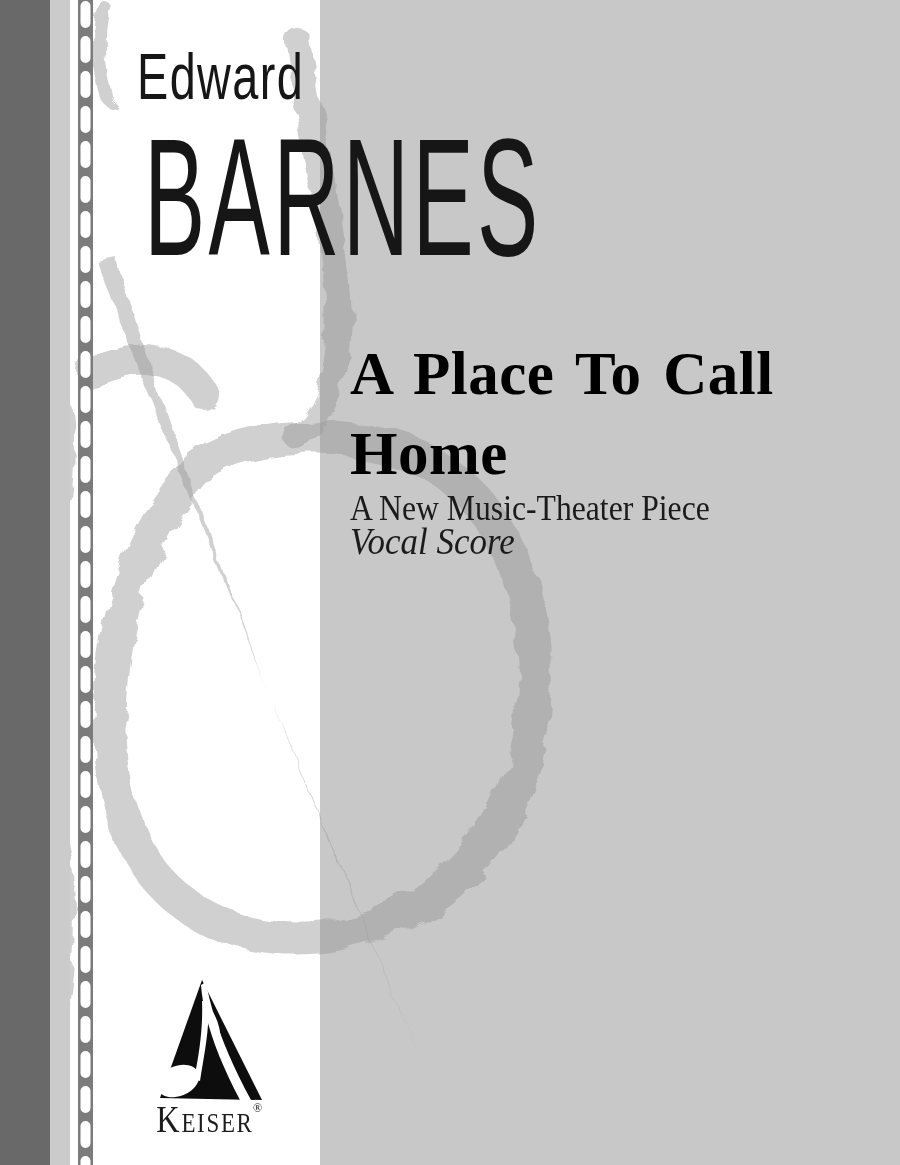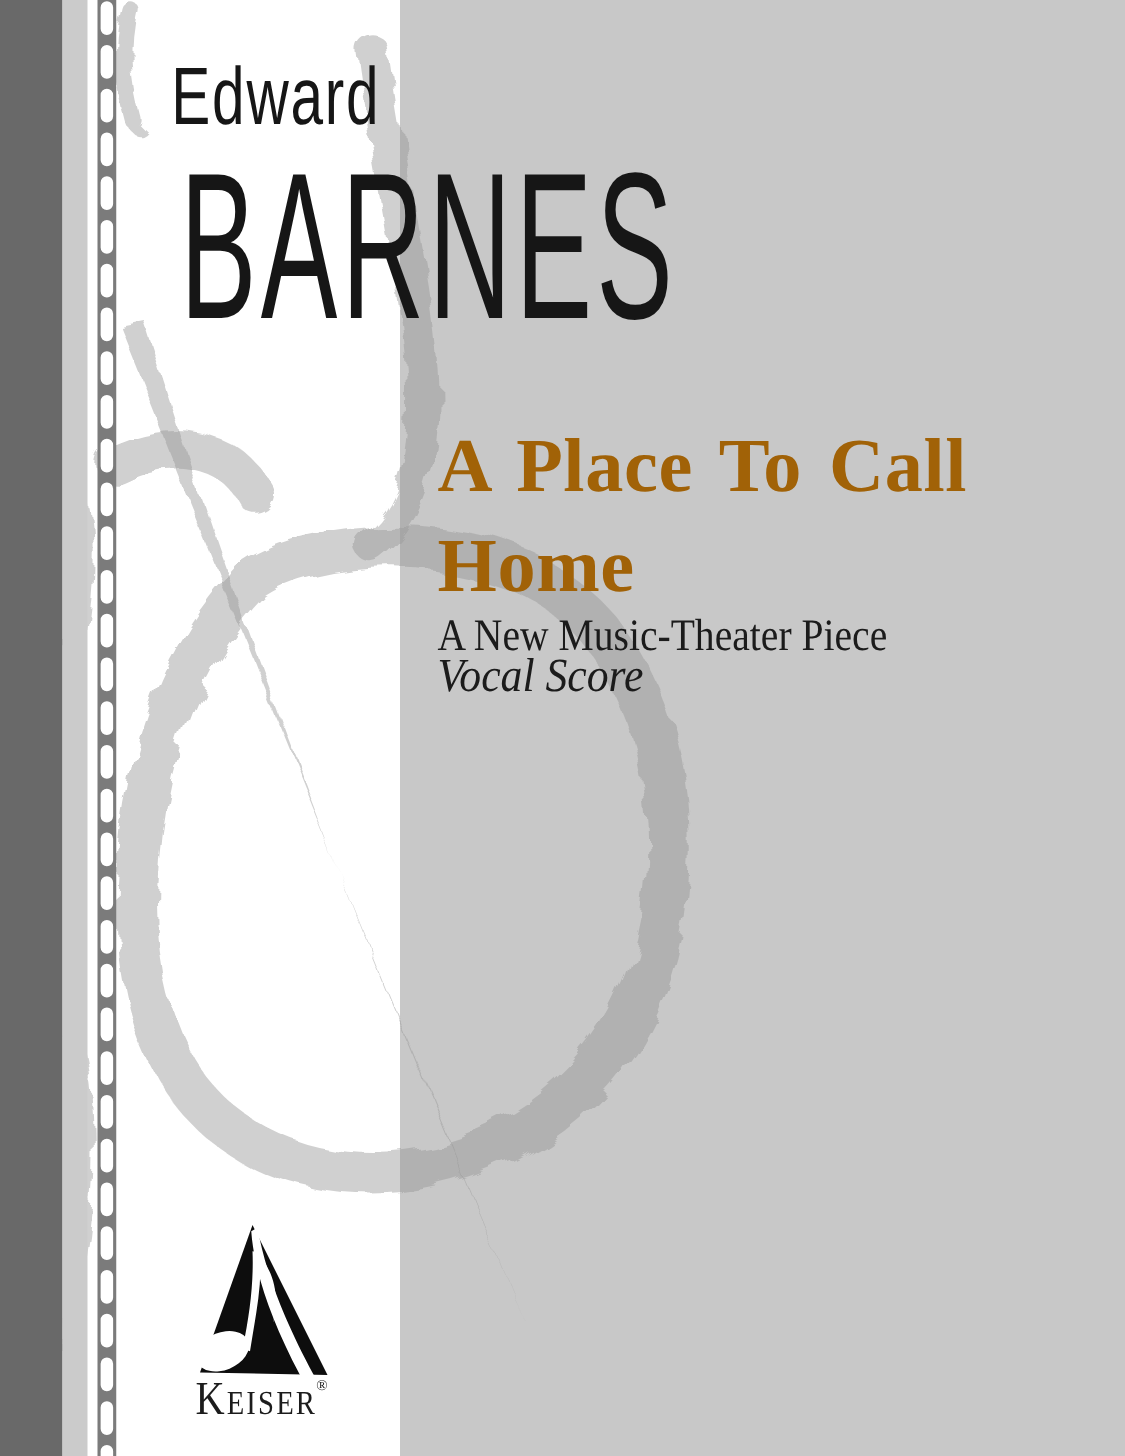--- a/index.html
+++ b/index.html
@@ -26,21 +26,21 @@
   }
   .composer-last{
     position:absolute;left:144px;top:114px;
     font-family:"Liberation Sans", sans-serif;
     font-size:167px;font-weight:400;color:#161616;line-height:1;
     transform:scaleX(0.55);transform-origin:left top;
     letter-spacing:6px;white-space:nowrap;
   }
   .work-title{
     position:absolute;left:350px;top:334px;width:500px;
-    font-size:61px;font-weight:700;color:#a16207;
+    font-size:61px;font-weight:700;color:#000000;
     line-height:80px;word-spacing:6px;letter-spacing:0.5px;
   }
   .work-subtitle{
     position:absolute;left:350px;top:489px;
     font-size:36px;font-weight:400;color:#1b1b1b;line-height:1.1;
     transform:scaleX(0.88);transform-origin:left top;white-space:nowrap;
   }
   .work-edition{
     position:absolute;left:350px;top:521px;
     font-size:38px;font-style:italic;font-weight:400;color:#1b1b1b;line-height:1.1;

